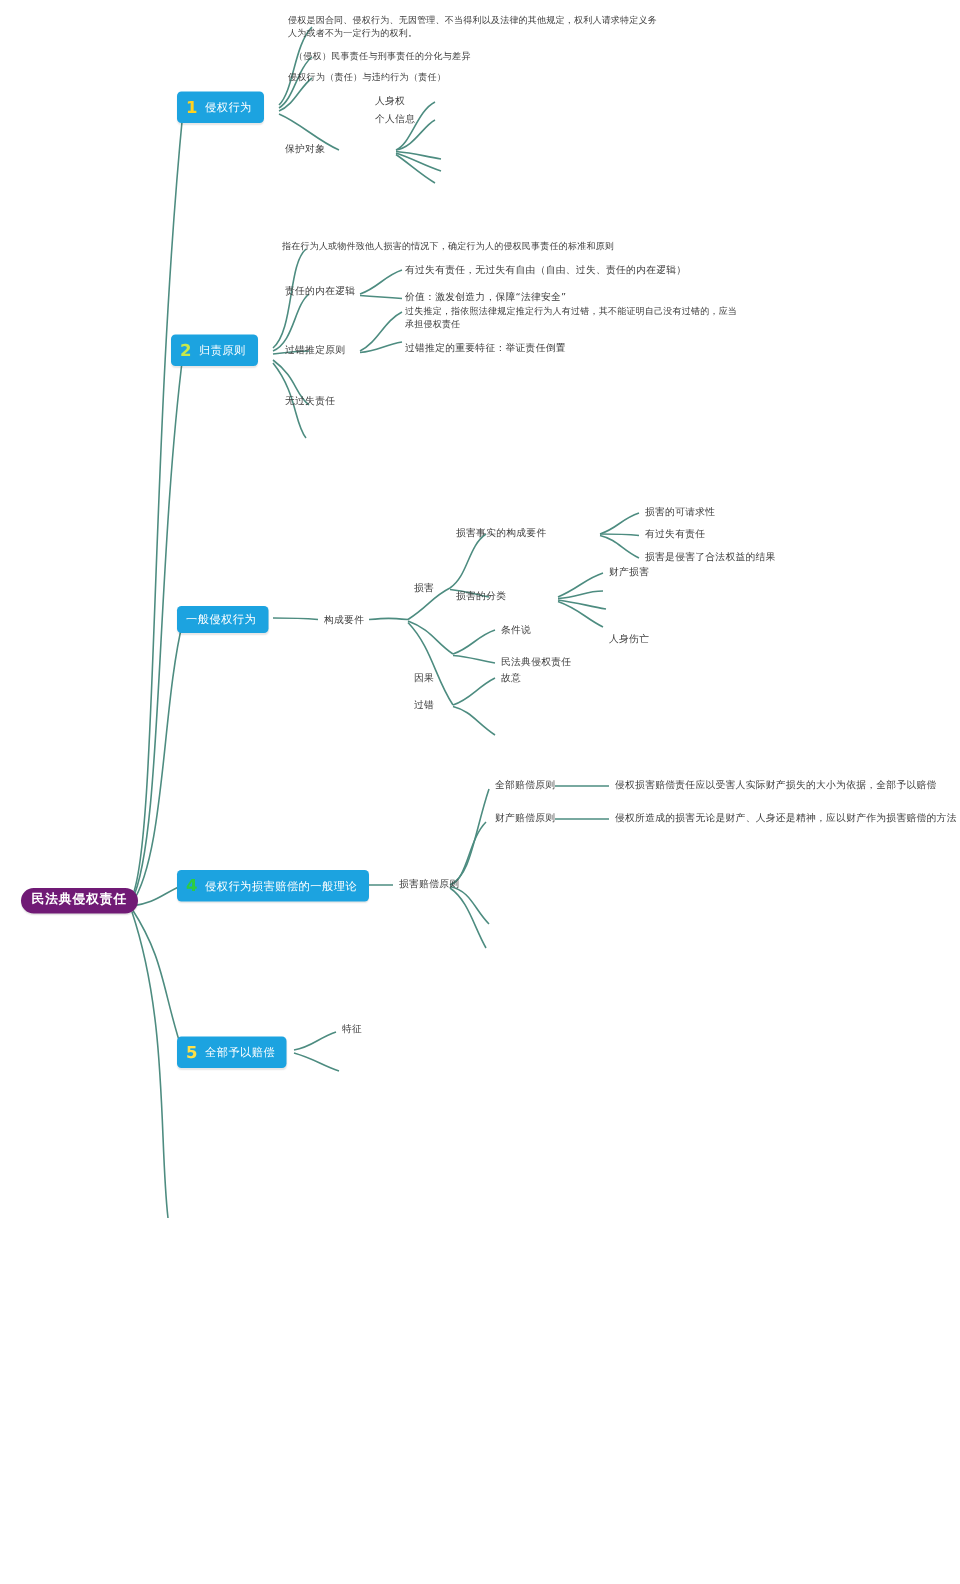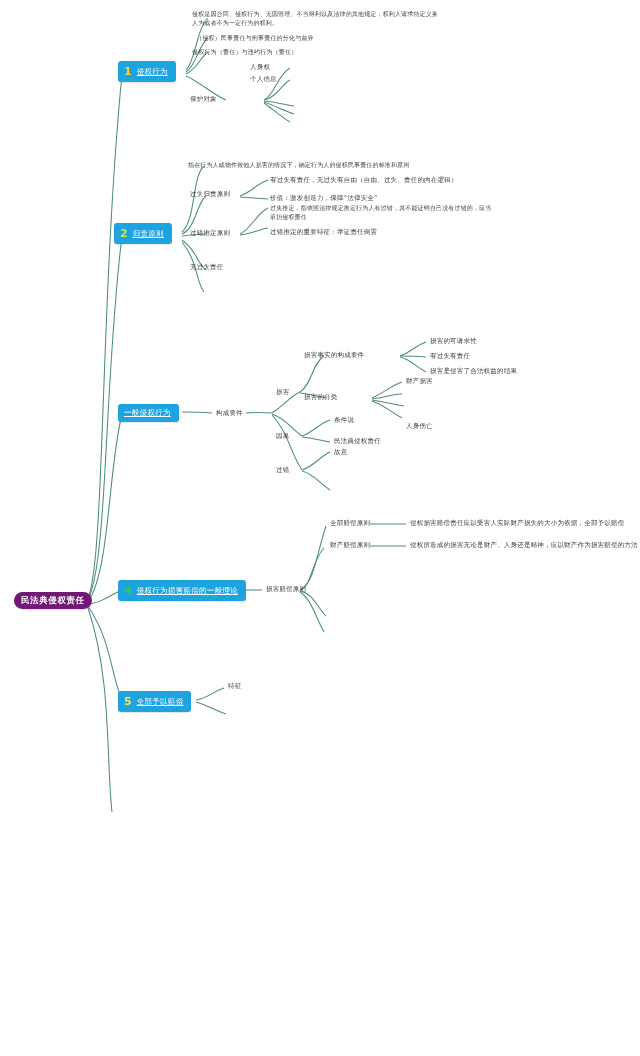--- a/index.html
+++ b/index.html
@@ -26,21 +26,21 @@
     background:#1CA3E0;color:#ffffff;border-radius:3px;
     font-size:7.5px;line-height:1;padding:5px 8px 5px 6px;
     display:flex;align-items:center;gap:4px;
     box-shadow:0 1px 1px rgba(0,0,0,.10);
   }
   .main .num{font-size:11px;font-weight:bold;line-height:1;margin-right:1px;}
   .n1{color:#FFD21E;}
   .n2{color:#C7E84B;}
   .n5{color:#FFE047;}
   .n4{color:#2ECC40;font-size:9px;}
-  .main .mlabel{font-size:7.5px;letter-spacing:.3px;text-decoration:underline;}
+  .main .mlabel{font-size:7.5px;letter-spacing:.3px;}
 
   
   .lbl{font-size:6.5px;color:#3b3b3b;line-height:1.35;letter-spacing:.2px;}
   .lbl.sm{font-size:6px;}
 
   
   .para{font-size:6px;color:#3b3b3b;line-height:1.55;letter-spacing:.15px;white-space:normal;}
 </style>
 </head>
 <body>
@@ -124,21 +124,21 @@
   <div class="node lbl" style="left:250px;top:63px;">人身权</div>
   <div class="node lbl" style="left:250px;top:75px;">个人信息</div>
 
   <div class="node main" style="left:114px;top:223px;">
     <span class="num n2">2</span>
     <span class="mlabel">归责原则</span>
   </div>
 
   <div class="node para" style="left:188px;top:160px;width:248px;">指在行为人或物件致他人损害的情况下，确定行为人的侵权民事责任的标准和原则</div>
 
-  <div class="node lbl" style="left:190px;top:190px;">过失归责原则</div>
+  <div class="node lbl" style="left:190px;top:190px;">责任的内在逻辑</div>
   <div class="node lbl" style="left:270px;top:176px;">有过失有责任，无过失有自由（自由、过失、责任的内在逻辑）</div>
   <div class="node lbl" style="left:270px;top:194px;">价值：激发创造力，保障“法律安全”</div>
 
   <div class="node lbl" style="left:190px;top:229px;">过错推定原则</div>
   <div class="node para" style="left:270px;top:203px;width:225px;">过失推定，指依照法律规定推定行为人有过错，其不能证明自己没有过错的，应当承担侵权责任</div>
   <div class="node lbl" style="left:270px;top:228px;text-align:right;">过错推定的重要特征：举证责任倒置</div>
 
   <div class="node lbl" style="left:190px;top:263px;">无过失责任</div>
 
   <div class="node main" style="left:118px;top:404px;">
@@ -150,21 +150,21 @@
   <div class="node lbl" style="left:276px;top:388px;">损害</div>
   <div class="node lbl" style="left:304px;top:351px;">损害事实的构成要件</div>
   <div class="node lbl" style="left:430px;top:337px;">损害的可请求性</div>
   <div class="node lbl" style="left:430px;top:352px;">有过失有责任</div>
   <div class="node lbl" style="left:430px;top:367px;">损害是侵害了合法权益的结果</div>
 
   <div class="node lbl" style="left:304px;top:393px;">损害的分类</div>
   <div class="node lbl" style="left:406px;top:377px;">财产损害</div>
   <div class="node lbl" style="left:406px;top:394px;margin-top:28px;">人身伤亡</div>
 
-  <div class="node lbl" style="left:276px;top:432px;text-align:right;">因果</div>
+  <div class="node lbl" style="left:276px;top:448px;text-align:right;">因果</div>
   <div class="node lbl" style="left:334px;top:416px;">条件说</div>
   <div class="node lbl" style="left:334px;top:437px;">民法典侵权责任</div>
 
   <div class="node lbl" style="left:276px;top:466px;">过错</div>
   <div class="node lbl" style="left:334px;top:448px;">故意</div>
 
   <div class="node main" style="left:118px;top:580px;">
     <span class="num n4">4</span>
     <span class="mlabel">侵权行为损害赔偿的一般理论</span>
   </div>

